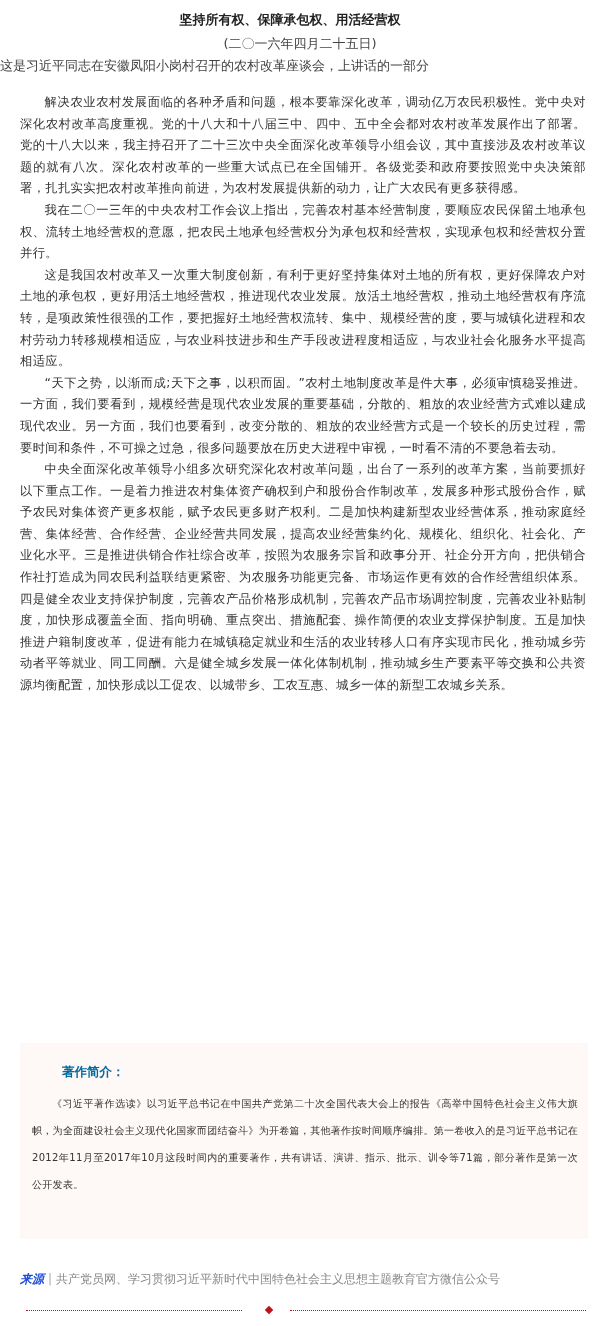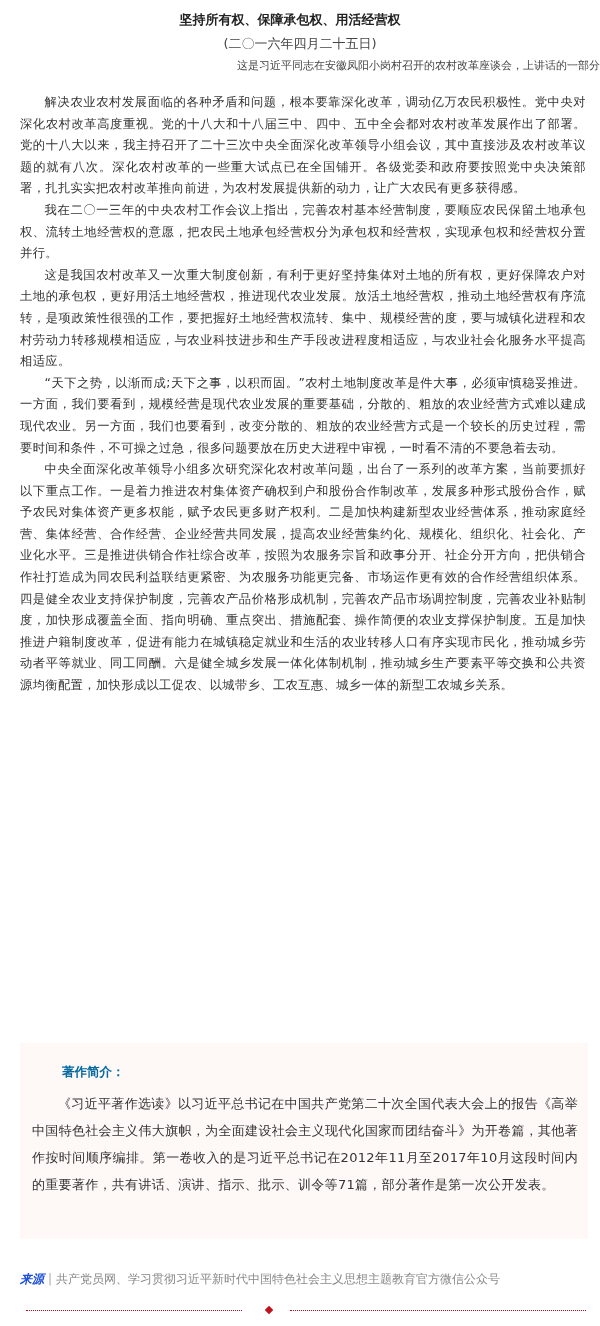--- a/index.html
+++ b/index.html
@@ -2,31 +2,31 @@
 <html><head>
 <meta charset="utf-8">
 <style>
   html, body { margin: 0; padding: 0; background: #ffffff; }
   body { width: 600px; height: 1326px; position: relative; overflow: hidden;
          font-family: "DejaVu Sans", "Liberation Sans", sans-serif; color: #333; }
   .title { position: absolute; top: 10px; left: 0; width: 580px; text-align: center;
            font-size: 13px; font-weight: bold; color: #222; line-height: 20px; }
   .date { position: absolute; top: 34px; left: 0; width: 600px; text-align: center;
           font-size: 13px; color: #444; line-height: 20px; }
-  .subtitle { position: absolute; top: 56px; left: 0; width: 600px; text-align: right;
-              font-size: 11px; color: #444; line-height: 20px; }
+  .subtitle { position: absolute; top: 56px; left: 0; width: 600px; text-align: left;
+              font-size: 13px; color: #444; line-height: 20px; }
   .body { position: absolute; top: 92px; left: 20px; width: 566px; }
   .body p { margin: 0; font-size: 12.3px; line-height: 21.6px; text-indent: 2em;
             color: #333; text-align: justify; letter-spacing: 0.35px; }
   .intro-box { position: absolute; top: 1043px; left: 20px; width: 568px; height: 196px;
                background: #fef8f6; }
   .intro-heading { position: absolute; top: 1062px; left: 62px; font-size: 12.5px;
                    font-weight: bold; color: #0369a1; line-height: 20px; }
   .intro-text { position: absolute; top: 1090px; left: 32px; width: 546px; }
-  .intro-text p { margin: 0; font-size: 13px; line-height: 27px; text-indent: 2em;
+  .intro-text p { margin: 0; font-size: 10px; line-height: 27px; text-indent: 2em;
                   color: #333; text-align: justify; letter-spacing: 0.3px; }
   .source { position: absolute; top: 1270px; left: 20px; width: 570px; font-size: 12px;
             color: #888; line-height: 18px; }
   .source .src-label { color: #1d4ed8; font-weight: bold; font-style: italic; }
   .source .sep { color: #aaa; margin: 0 4px; }
   .divider { position: absolute; top: 1306px; left: 26px; width: 560px; height: 10px; }
   .divider .line-left { position: absolute; left: 0; top: 4px; width: 216px; height: 0;
                         border-top: 1.5px dotted #c0121b; }
   .divider .line-right { position: absolute; left: 264px; top: 4px; width: 296px; height: 0;
                          border-top: 1.5px dotted #c0121b; }

